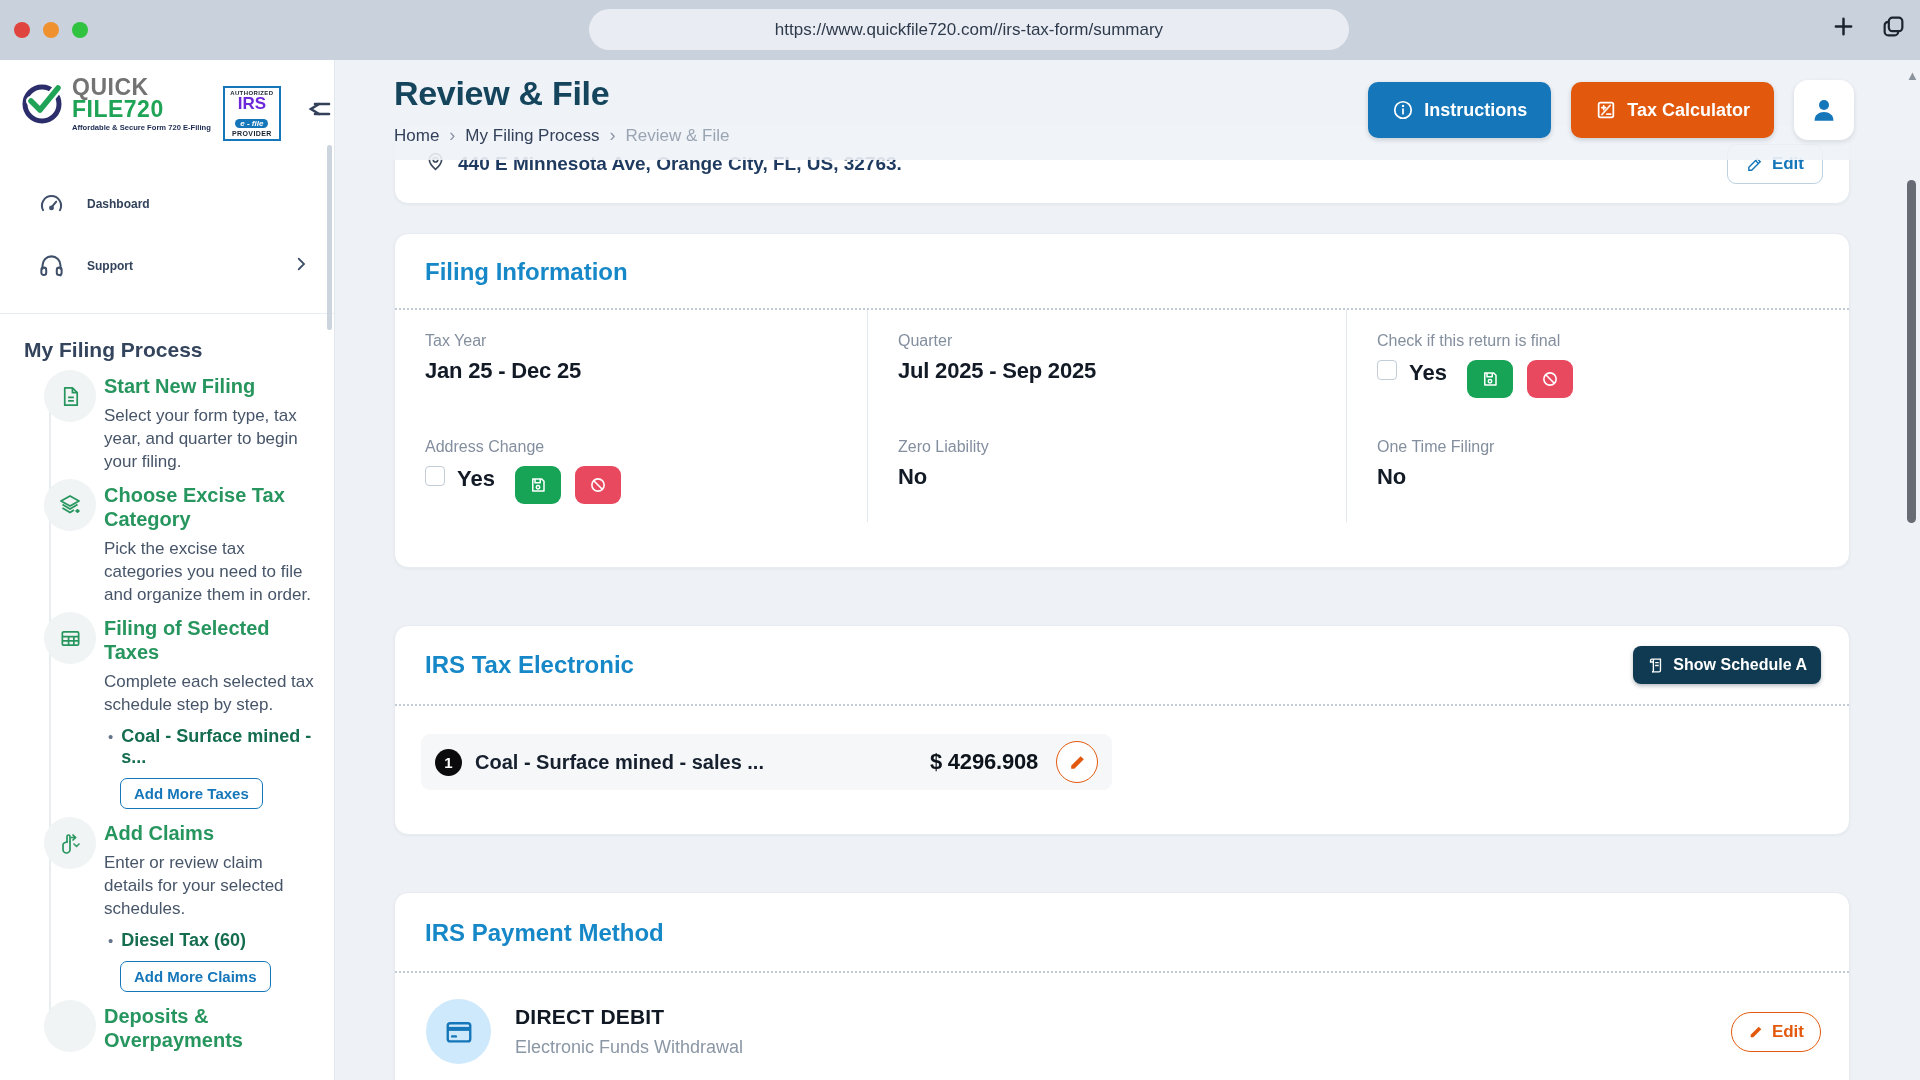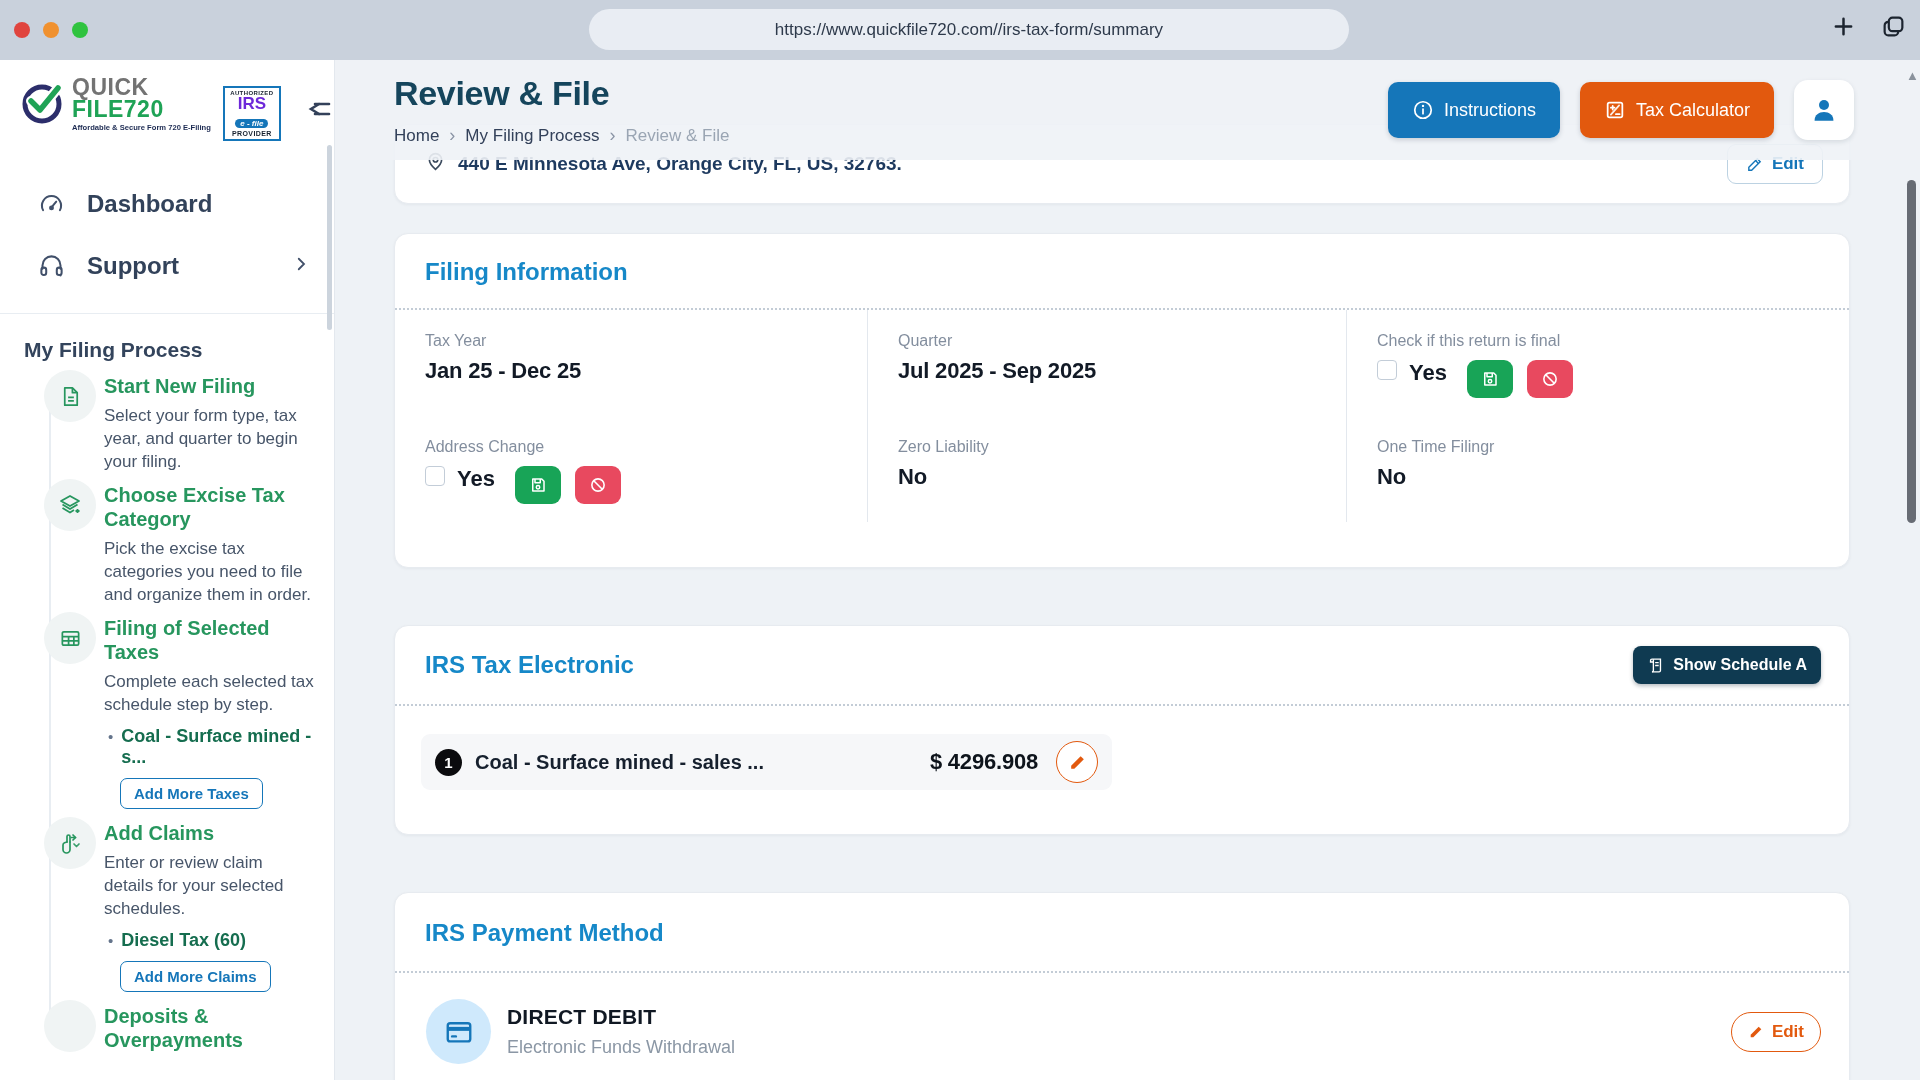--- a/index.html
+++ b/index.html
@@ -36,21 +36,21 @@
   .irs-badge .ba { font-size:6px; font-weight:700; color:#16202e; letter-spacing:0.4px; }
   .irs-badge .bi { font-size:17px; font-weight:800; color:#6d28d9; line-height:16px; }
   .irs-badge .be { font-size:8px; font-weight:800; color:#fff; background:#1576b9; border-radius:6px;
     display:inline-block; padding:0 5px; font-style:italic; margin:1px 0; }
   .irs-badge .bp { font-size:7px; font-weight:800; color:#16202e; letter-spacing:0.4px; }
   .collapse-btn { margin-left:26px; margin-top:22px; color:#33415a; cursor:pointer; }
 
   .nav { margin-top:32px; }
   .nav-item { display:flex; align-items:center; height:62px; padding:0 24px 0 38px; color:#32425a; cursor:pointer; }
   .nav-item svg { color:#41506a; }
-  .nav-item .nav-label { font-size:24px; font-weight:600; margin-left:22px; flex:1; }
+  .nav-item .nav-label { font-size:12px; font-weight:600; margin-left:22px; flex:1; }
   .nav-item .chev { color:#55637c; }
 
   .side-divider { border-top:1px solid #e8edf2; margin-top:16px; }
   .section-title { font-size:21px; font-weight:700; color:#33445c; margin:24px 0 4px 24px; }
 
   .steps { position:relative; margin-top:8px; }
   .steps::before { content:""; position:absolute; left:49px; top:24px; bottom:26px; border-left:2px solid #e8edf2; }
   .step { position:relative; display:flex; margin-top:6px;padding-left:20px; }
   .step-ico { position:relative; z-index:1; width:52px; height:52px; border-radius:50%; background:#f0f4f4;
     display:flex; align-items:center; justify-content:center; color:#27965e; margin-left:24px; flex-shrink:0; }
@@ -67,21 +67,21 @@
   .main { position:relative; flex:1; overflow:hidden; }
 
   .main-header { position:absolute; z-index:6; left:0; top:0; right:0; height:100px;
     background:rgba(238,242,246,0.90); display:flex; align-items:center; padding:0 66px 0 59px; }
   .page-head { flex:1; }
   .page-title { font-size:34px; font-weight:800; color:#15455c; letter-spacing:-0.3px; }
   .breadcrumb { display:flex; align-items:center; gap:10px; margin-top:12px; font-size:17px; color:#33415a; }
   .breadcrumb .sep { color:#8a94a5; font-size:18px; }
   .breadcrumb .current { color:#9aa5b3; }
   .hd-btn { display:flex; align-items:center; gap:10px; height:56px; padding:0 24px; border-radius:10px;
-    border:none; color:#fff; font-size:18px; font-weight:400; cursor:pointer;
+    border:none; color:#fff; font-size:18px; font-weight:700; cursor:pointer;
     font-family:"Liberation Sans",sans-serif; box-shadow:0 2px 5px rgba(20,40,60,0.18); }
   .hd-btn.instructions { background:#1576b9; margin-right:20px; }
   .hd-btn.calculator { background:#e2590e; margin-right:20px; }
   .avatar-btn { width:60px; height:60px; border-radius:14px; background:#fff; border:none; cursor:pointer;
     display:flex; align-items:center; justify-content:center; color:#1576b9; box-shadow:0 2px 5px rgba(20,40,60,0.12); }
 
   .card { position:absolute; left:59px; width:1456px; background:#fff; border-radius:14px;
     border:1px solid #e7ebf0; box-shadow:0 1px 3px rgba(25,40,60,0.05); }
   .card-title { font-size:24px; font-weight:700; color:#1688c8; }
   .dotted { border-top:2px dotted #c3ccd6; }
@@ -124,21 +124,21 @@
   .tax-amount { font-size:22px; font-weight:800; color:#0e141c; margin-right:18px; letter-spacing:-0.2px; }
   .round-edit { width:42px; height:42px; border-radius:50%; background:#fff; border:1.5px solid #e2590e;
     color:#e2590e; display:flex; align-items:center; justify-content:center; cursor:pointer; }
 
   
   .pay-card { top:832px; height:248px; padding:26px 0 0 0; z-index:2; }
   .pay-head { padding:0 30px 24px 30px; }
   .pay-row { display:flex; align-items:center; padding:26px 28px 0 31px; }
   .pay-ico { width:65px; height:65px; border-radius:50%; background:#cfe9fc; display:flex; align-items:center;
     justify-content:center; color:#1576b9; }
-  .pay-text { margin-left:16px; flex:1; }
+  .pay-text { margin-left:24px; flex:1; }
   .pay-method { font-size:21px; font-weight:800; color:#101823; letter-spacing:0.2px; }
   .pay-sub { font-size:18px; color:#8b97a5; margin-top:8px; }
   .pay-edit { display:flex; align-items:center; gap:8px; height:40px; padding:0 16px; border-radius:20px;
     background:#fff; border:1.5px solid #e2590e; color:#e2590e; font-size:17px; font-weight:700; cursor:pointer; }
 
   
   .v-scroll { position:absolute; right:0; top:0; width:16px; height:100%; z-index:9; }
   .v-scroll .arrow { position:absolute; top:8px; left:2px; color:#8a929c; font-size:13px; }
   .v-scroll .thumb { position:absolute; top:120px; left:3px; width:9px; height:343px; background:#676c74; border-radius:5px; }
 </style>

